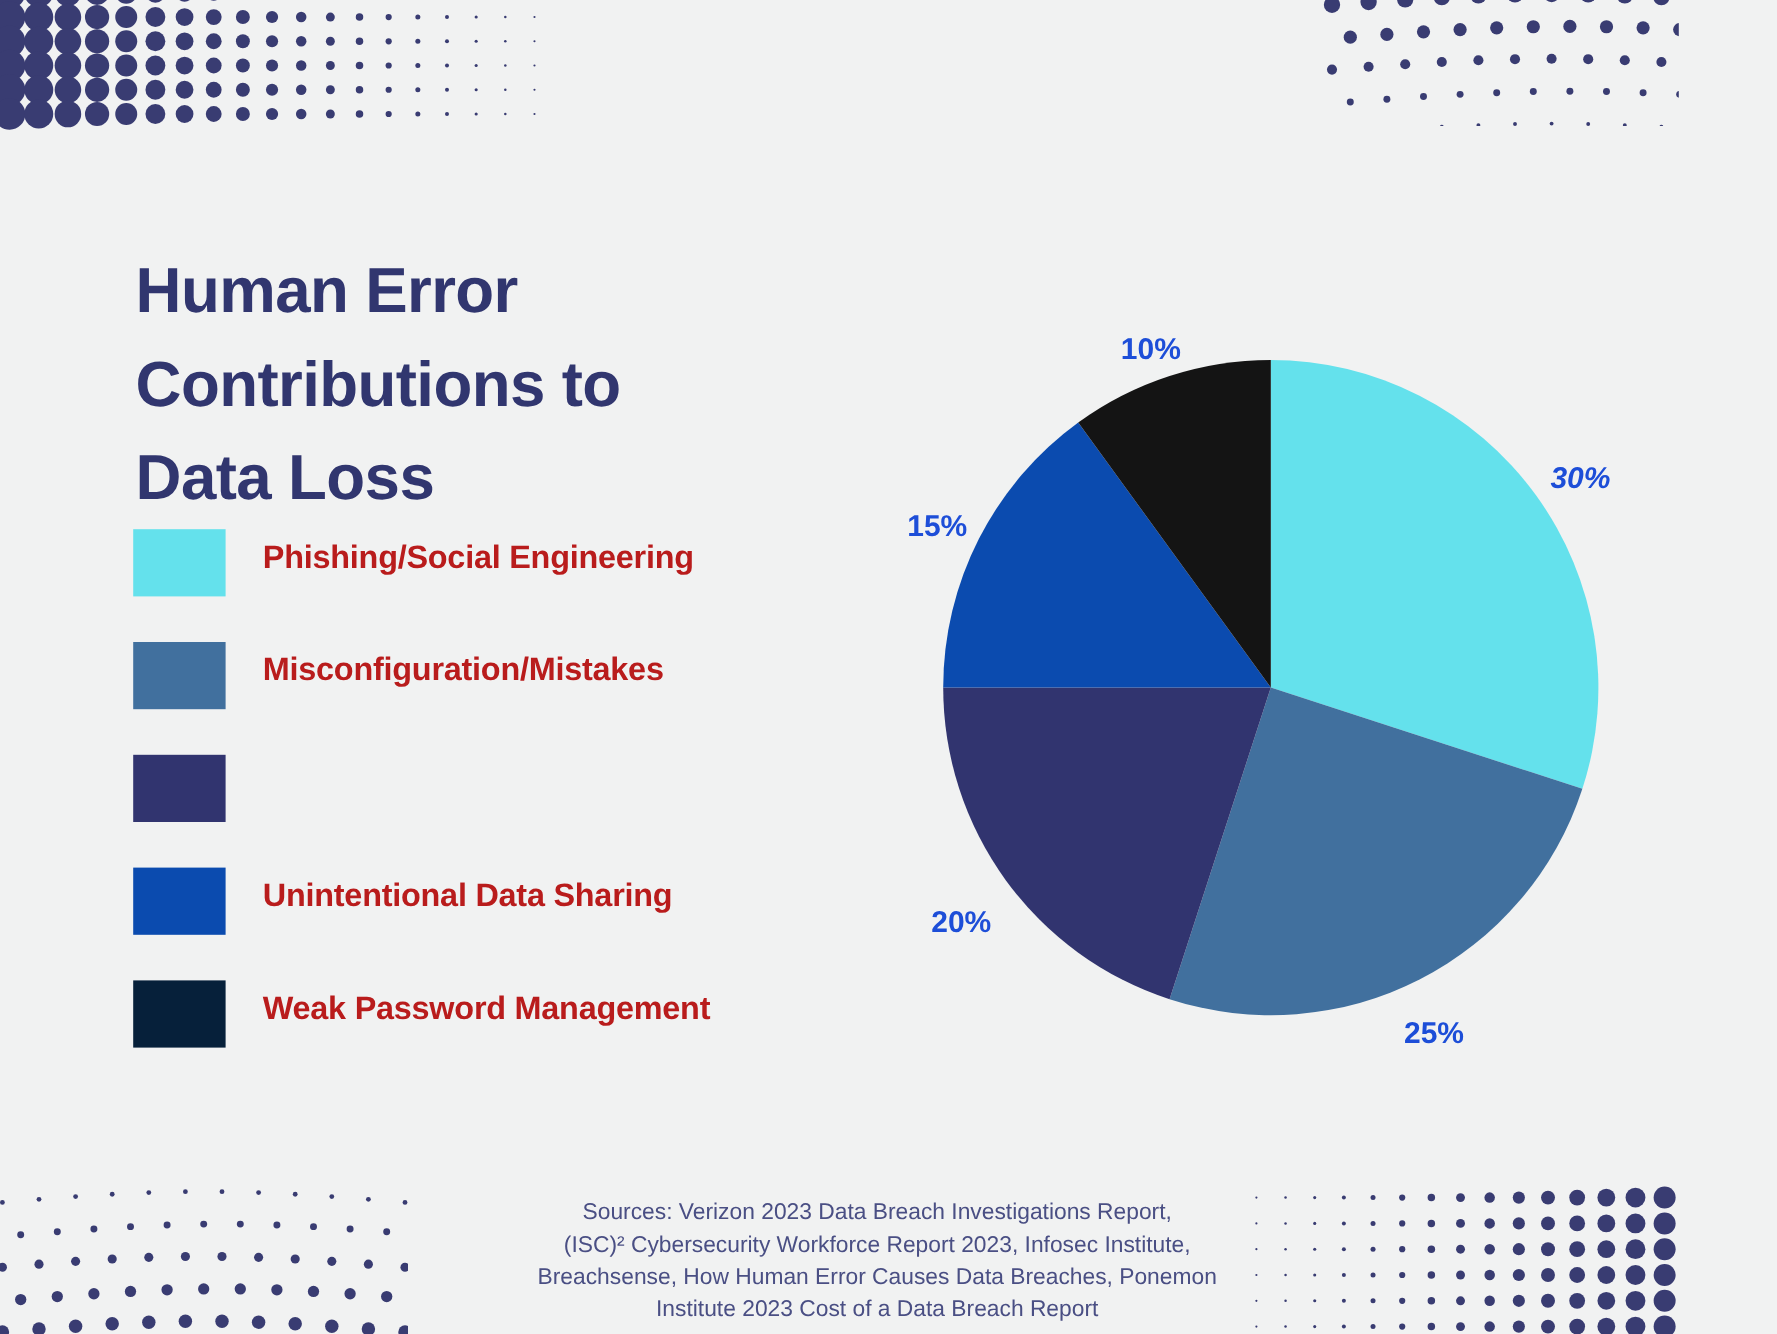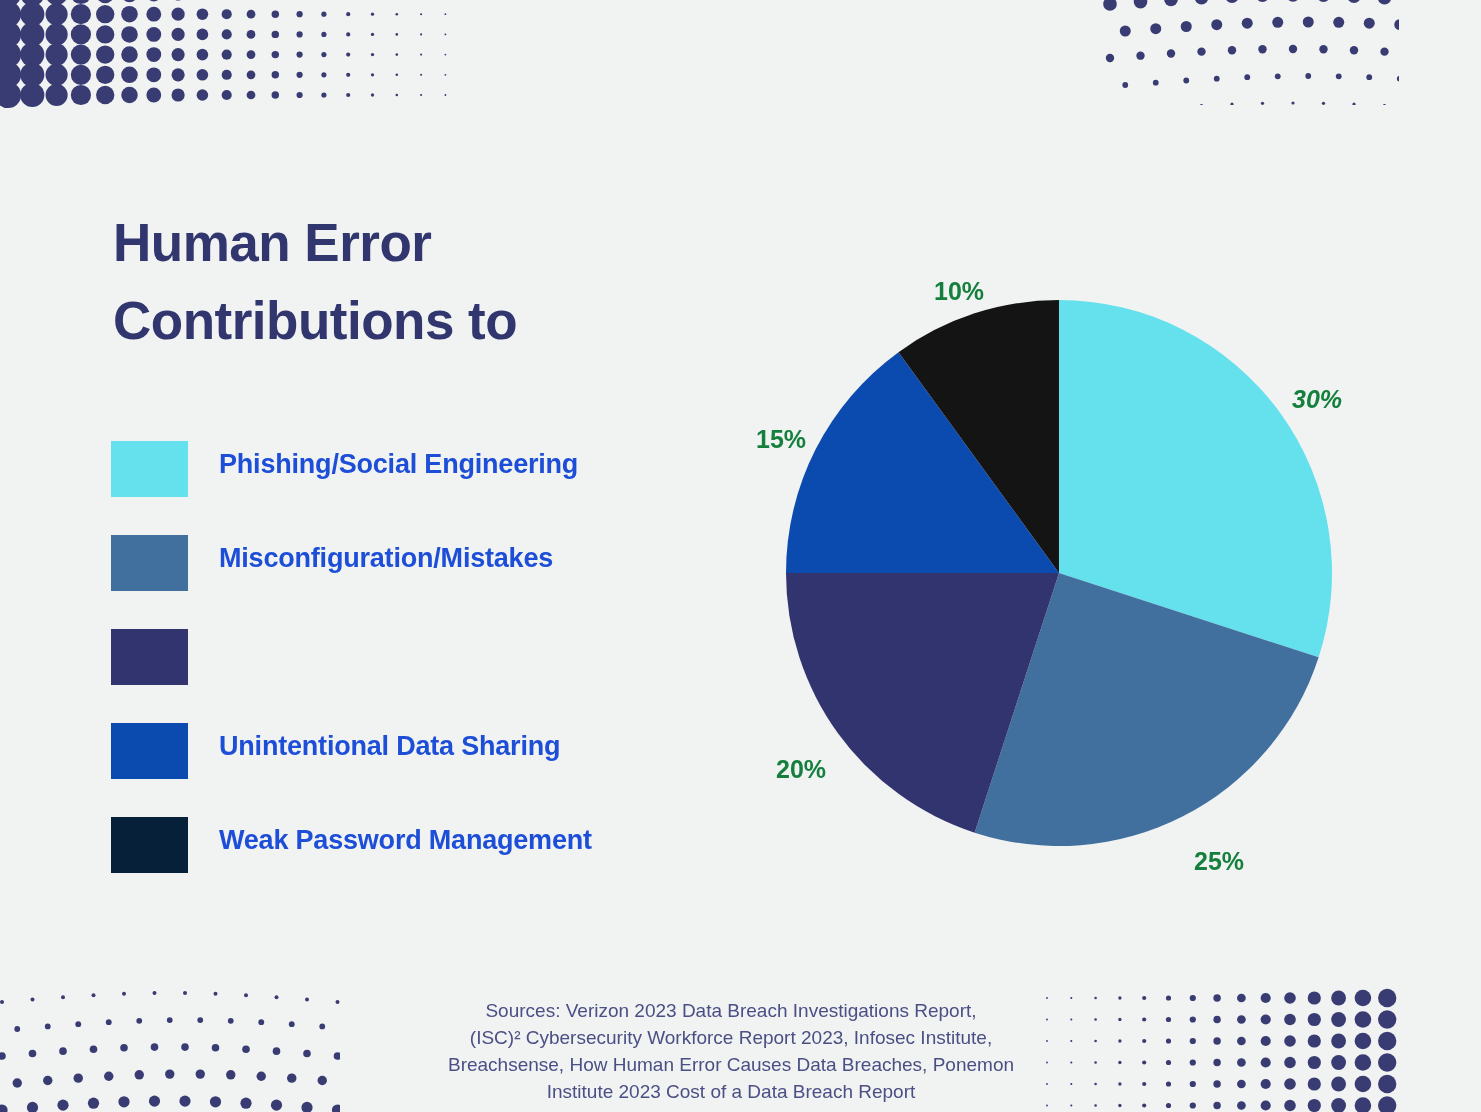--- a/index.html
+++ b/index.html
@@ -61,21 +61,21 @@
     position: absolute;
     left: 0px;
     top: 0px;
     width: 77px;
     height: 56px;
   }
   .legend-label {
     position: absolute;
     left: 108px;
     top: 8px;
-    color: #1d4ed8;
+    color: #b91c1c;
     font-size: 27px;
     font-weight: bold;
     white-space: nowrap;
     letter-spacing: -0.2px;
   }
   .legend-item:nth-child(3) .legend-label { left: 110px; }
   .legend-item:nth-child(4) .legend-label { left: 108px; }
 
   
   .pie-wrap {
@@ -87,21 +87,21 @@
   }
   .pie-svg {
     position: absolute;
     left: 0;
     top: 0;
     width: 640px;
     height: 640px;
   }
   .pct-label {
     position: absolute;
-    color: #15803d;
+    color: #1d4ed8;
     font-size: 25px;
     font-weight: bold;
     white-space: nowrap;
   }
 
   
   .sources {
     position: absolute;
     left: 401px;
     top: 997px;
@@ -483,20 +483,21 @@
         <circle cx="376.50" cy="125.50" r="10.10"></circle>
         <circle cx="400.80" cy="125.50" r="11.06"></circle>
         <circle cx="425.10" cy="125.50" r="12.07"></circle>
         <circle cx="449.40" cy="125.50" r="13.10"></circle>
       </g>
   </svg>
 
   <h1 class="title">
     <span class="title-line">Human Error</span>
     <span class="title-line">Contributions to</span>
+    <span class="title-line">Data Loss</span>
   </h1>
 
   <div class="legend">
 
     <div class="legend-item">
       <span class="legend-swatch" style="background: rgb(100, 225, 236);"></span>
       <span class="legend-label">Phishing/Social Engineering</span>
     </div>
 
     <div class="legend-item">
@@ -524,21 +525,21 @@
     <svg class="pie-svg" viewBox="0 0 640 640" xmlns="http://www.w3.org/2000/svg">
       <g id="pie-slices">
           <path d="M 319 318 L 319.00 45.00 A 273 273 0 0 1 578.64 402.36 Z" fill="#64E1EC"></path>
           <path d="M 319 318 L 578.64 402.36 A 273 273 0 0 1 234.64 577.64 Z" fill="#41709E"></path>
           <path d="M 319 318 L 234.64 577.64 A 273 273 0 0 1 46.00 318.00 Z" fill="#31346F"></path>
           <path d="M 319 318 L 46.00 318.00 A 273 273 0 0 1 158.53 97.14 Z" fill="#0B4BAF"></path>
           <path d="M 319 318 L 158.53 97.14 A 273 273 0 0 1 319.00 45.00 Z" fill="#141414"></path>
         </g>
     </svg>
     <span class="pct-label" id="pct-0" style="left: 552px; top: 130px; font-style: italic;">30%</span>
-    <span class="pct-label" id="pct-1" style="left: 430px; top: 592px; margin-left: 24px;">25%</span>
+    <span class="pct-label" id="pct-1" style="left: 430px; top: 592px;">25%</span>
     <span class="pct-label" id="pct-2" style="left: 36px; top: 500px;">20%</span>
     <span class="pct-label" id="pct-3" style="left: 16px; top: 170px;">15%</span>
     <span class="pct-label" id="pct-4" style="left: 194px; top: 22px;">10%</span>
   </div>
 
   <div class="sources">
     <span class="sources-line">Sources: Verizon 2023 Data Breach Investigations Report,</span>
     <span class="sources-line">(ISC)² Cybersecurity Workforce Report 2023, Infosec Institute,</span>
     <span class="sources-line">Breachsense, How Human Error Causes Data Breaches, Ponemon</span>
     <span class="sources-line">Institute 2023 Cost of a Data Breach Report</span>

